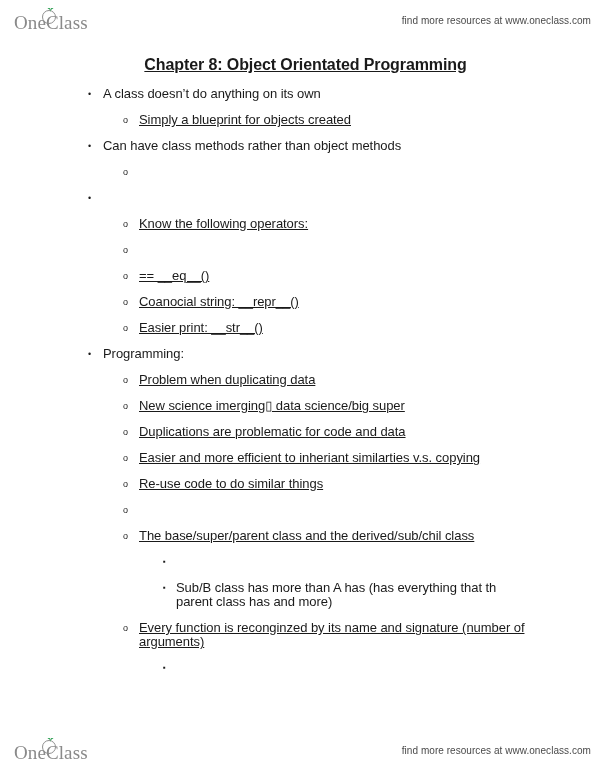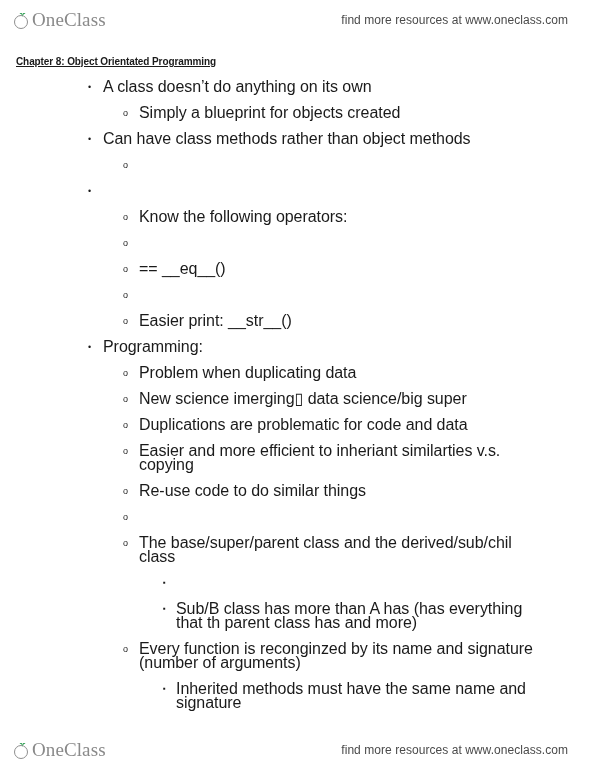--- a/index.html
+++ b/index.html
@@ -27,20 +27,21 @@
   }
   .band-header { top: 0; }
   .band-footer { top: 730px; }
 
   .brand {
     position: absolute;
     left: 14px;
     display: flex;
     align-items: center;
     height: 26px;
+    flex-direction: column;
   }
   .brand-mark {
     position: relative;
     width: 17px;
     height: 17px;
     margin-right: 1px;
   }
   .brand-mark .ring {
     position: absolute;
     left: 0;
@@ -62,39 +63,39 @@
     font-family: "Liberation Serif", serif;
     font-size: 19px;
     color: #8a8a8a;
     letter-spacing: 0.1px;
     line-height: 20px;
   }
   .brand-text .cap { font-size: 19px; }
 
   .resources {
     position: absolute;
-    right: 27px;
-    font-size: 12px;
+    right: 4px;
+    font-size: 10px;
     color: #4a4a4a;
     letter-spacing: 0.05px;
     white-space: nowrap;
     padding-left: 36px;
   }
 
   
   .doc {
     position: absolute;
     top: 56px;
     left: 0;
     width: 595px;
   }
 
   .doc-title {
-    text-align: left;
-    font-size: 10px;
+    text-align: center;
+    font-size: 16px;
     font-weight: bold;
     text-decoration: underline;
     margin: 0 0 13px 0;
     letter-spacing: -0.1px;
     padding-left: 16px;
   }
 
   ul.lv1 {
     list-style: none;
     margin: 0;
@@ -114,35 +115,35 @@
   .row .mark {
     position: absolute;
     top: 0;
     font-size: 10px;
     line-height: 14px;
     color: #1a1a1a;
     text-align: left;
   }
   .row .txt {
     display: block;
-    font-size: 16px;
+    font-size: 13px;
     line-height: 14px;
     color: #1a1a1a;
     letter-spacing: -0.05px;
   }
 
   
   .lvl1 { margin-bottom: 12px; }
   .lvl1 .mark { left: 88px; font-size: 9px; }
   .lvl1 .txt  { margin-left: 103px; margin-right: 60px; }
 
   
   .lvl2 { margin-bottom: 12px; }
   .lvl2 .mark { left: 123px; font-size: 9px; }
-  .lvl2 .txt  { margin-left: 139px; margin-right: 58px; }
+  .lvl2 .txt  { margin-left: 139px; margin-right: 58px; text-decoration: underline; }
 
   
   .lvl3 { margin-bottom: 12px; }
   .lvl3 .mark { left: 163px; font-size: 8px; }
   .lvl3 .txt  { margin-left: 176px; margin-right: 60px; }
 </style>
 </head>
 <body>
 
 <div class="band band-header">
@@ -186,20 +187,21 @@
       </li>
       <li class="item row lvl2">
         <span class="mark">o</span>
       </li>
       <li class="item row lvl2">
         <span class="mark">o</span>
         <span class="txt">== __eq__()</span>
       </li>
       <li class="item row lvl2">
         <span class="mark">o</span>
+        <span class="txt">Coanocial string: __repr__()</span>
       </li>
       <li class="item row lvl2">
         <span class="mark">o</span>
         <span class="txt">Easier print: __str__()</span>
       </li>
       <li class="item row lvl1">
         <span class="mark">•</span>
         <span class="txt">Programming:</span>
       </li>
       <li class="item row lvl2">
@@ -235,21 +237,20 @@
       <li class="item row lvl3">
         <span class="mark">▪</span>
         <span class="txt">Sub/B class has more than A has (has everything that th parent class has and more)</span>
       </li>
       <li class="item row lvl2">
         <span class="mark">o</span>
         <span class="txt">Every function is reconginzed by its name and signature (number of arguments)</span>
       </li>
       <li class="item row lvl3">
         <span class="mark">▪</span>
-        <span class="txt">Inherited methods must have the same name and signature</span>
       </li>
     </ul>
 </div>
 
 <div class="band band-footer">
   <div class="brand">
     <span class="brand-mark">
       <span class="ring"></span>
       <svg class="leaf" viewBox="0 0 14 10" xmlns="http://www.w3.org/2000/svg" aria-hidden="true">
         <path d="M7 10 C7 6 5 4 1 3 C4 1 7 2 7 6 Z" fill="#2e9e52"></path>

